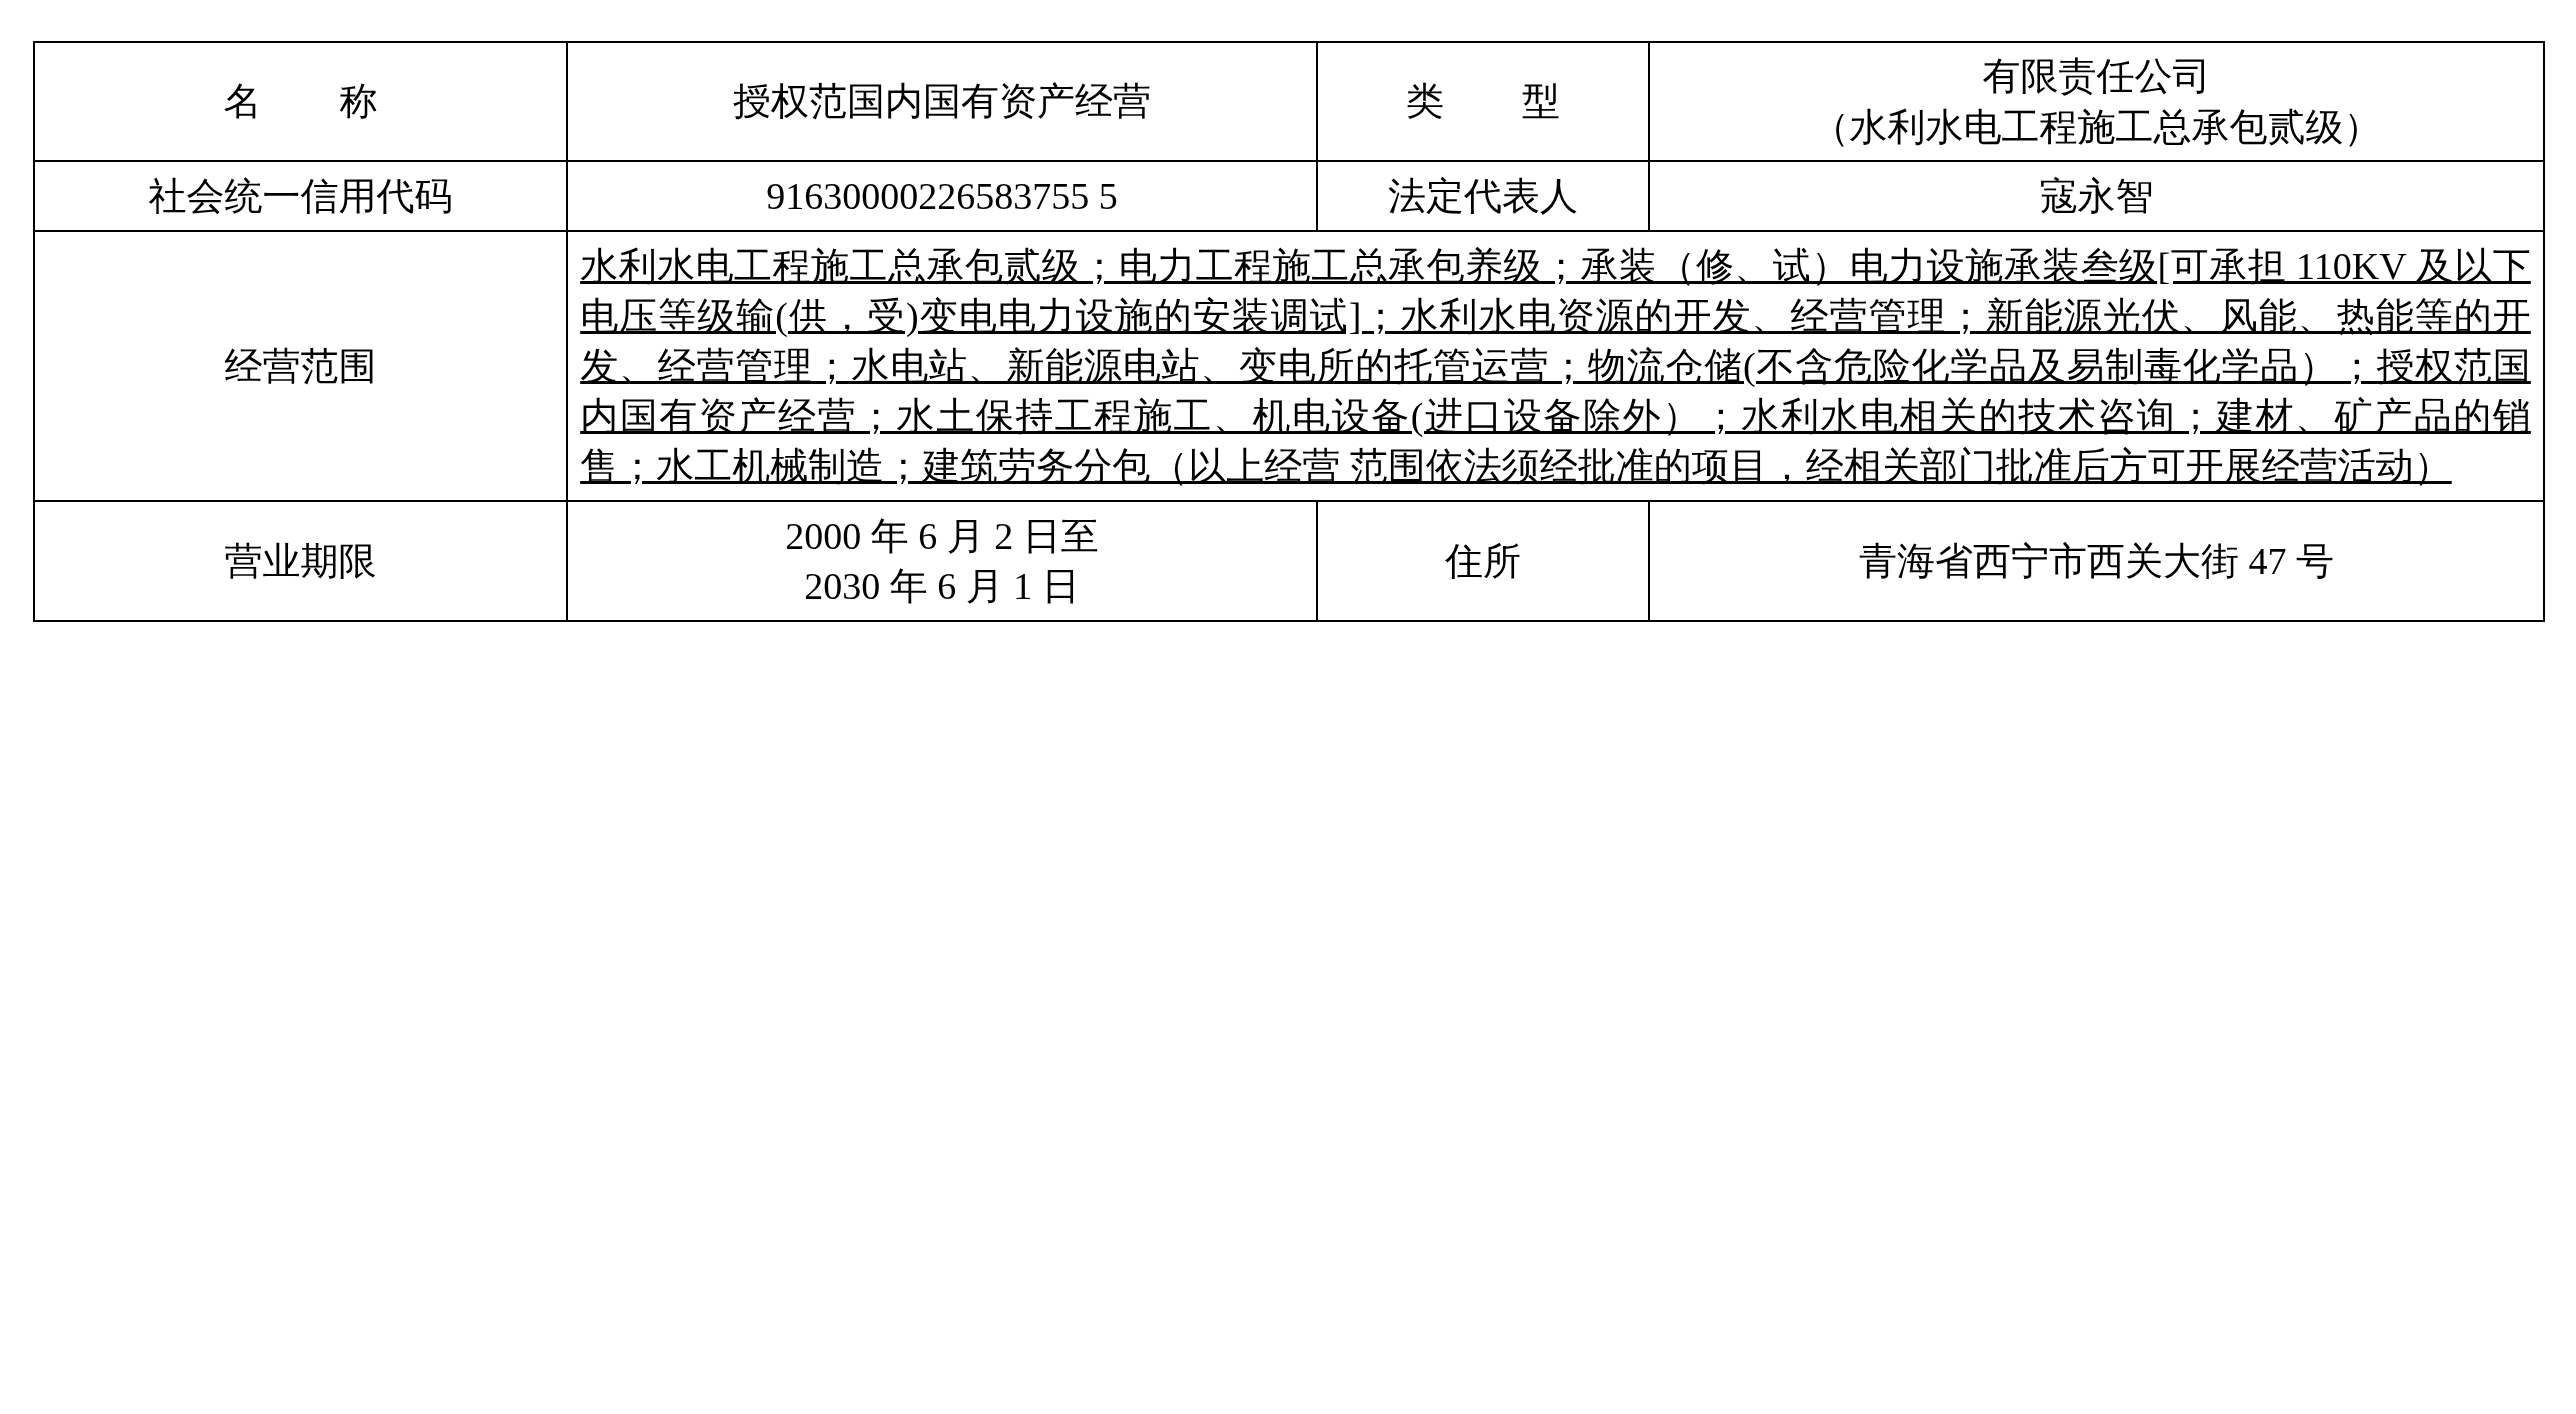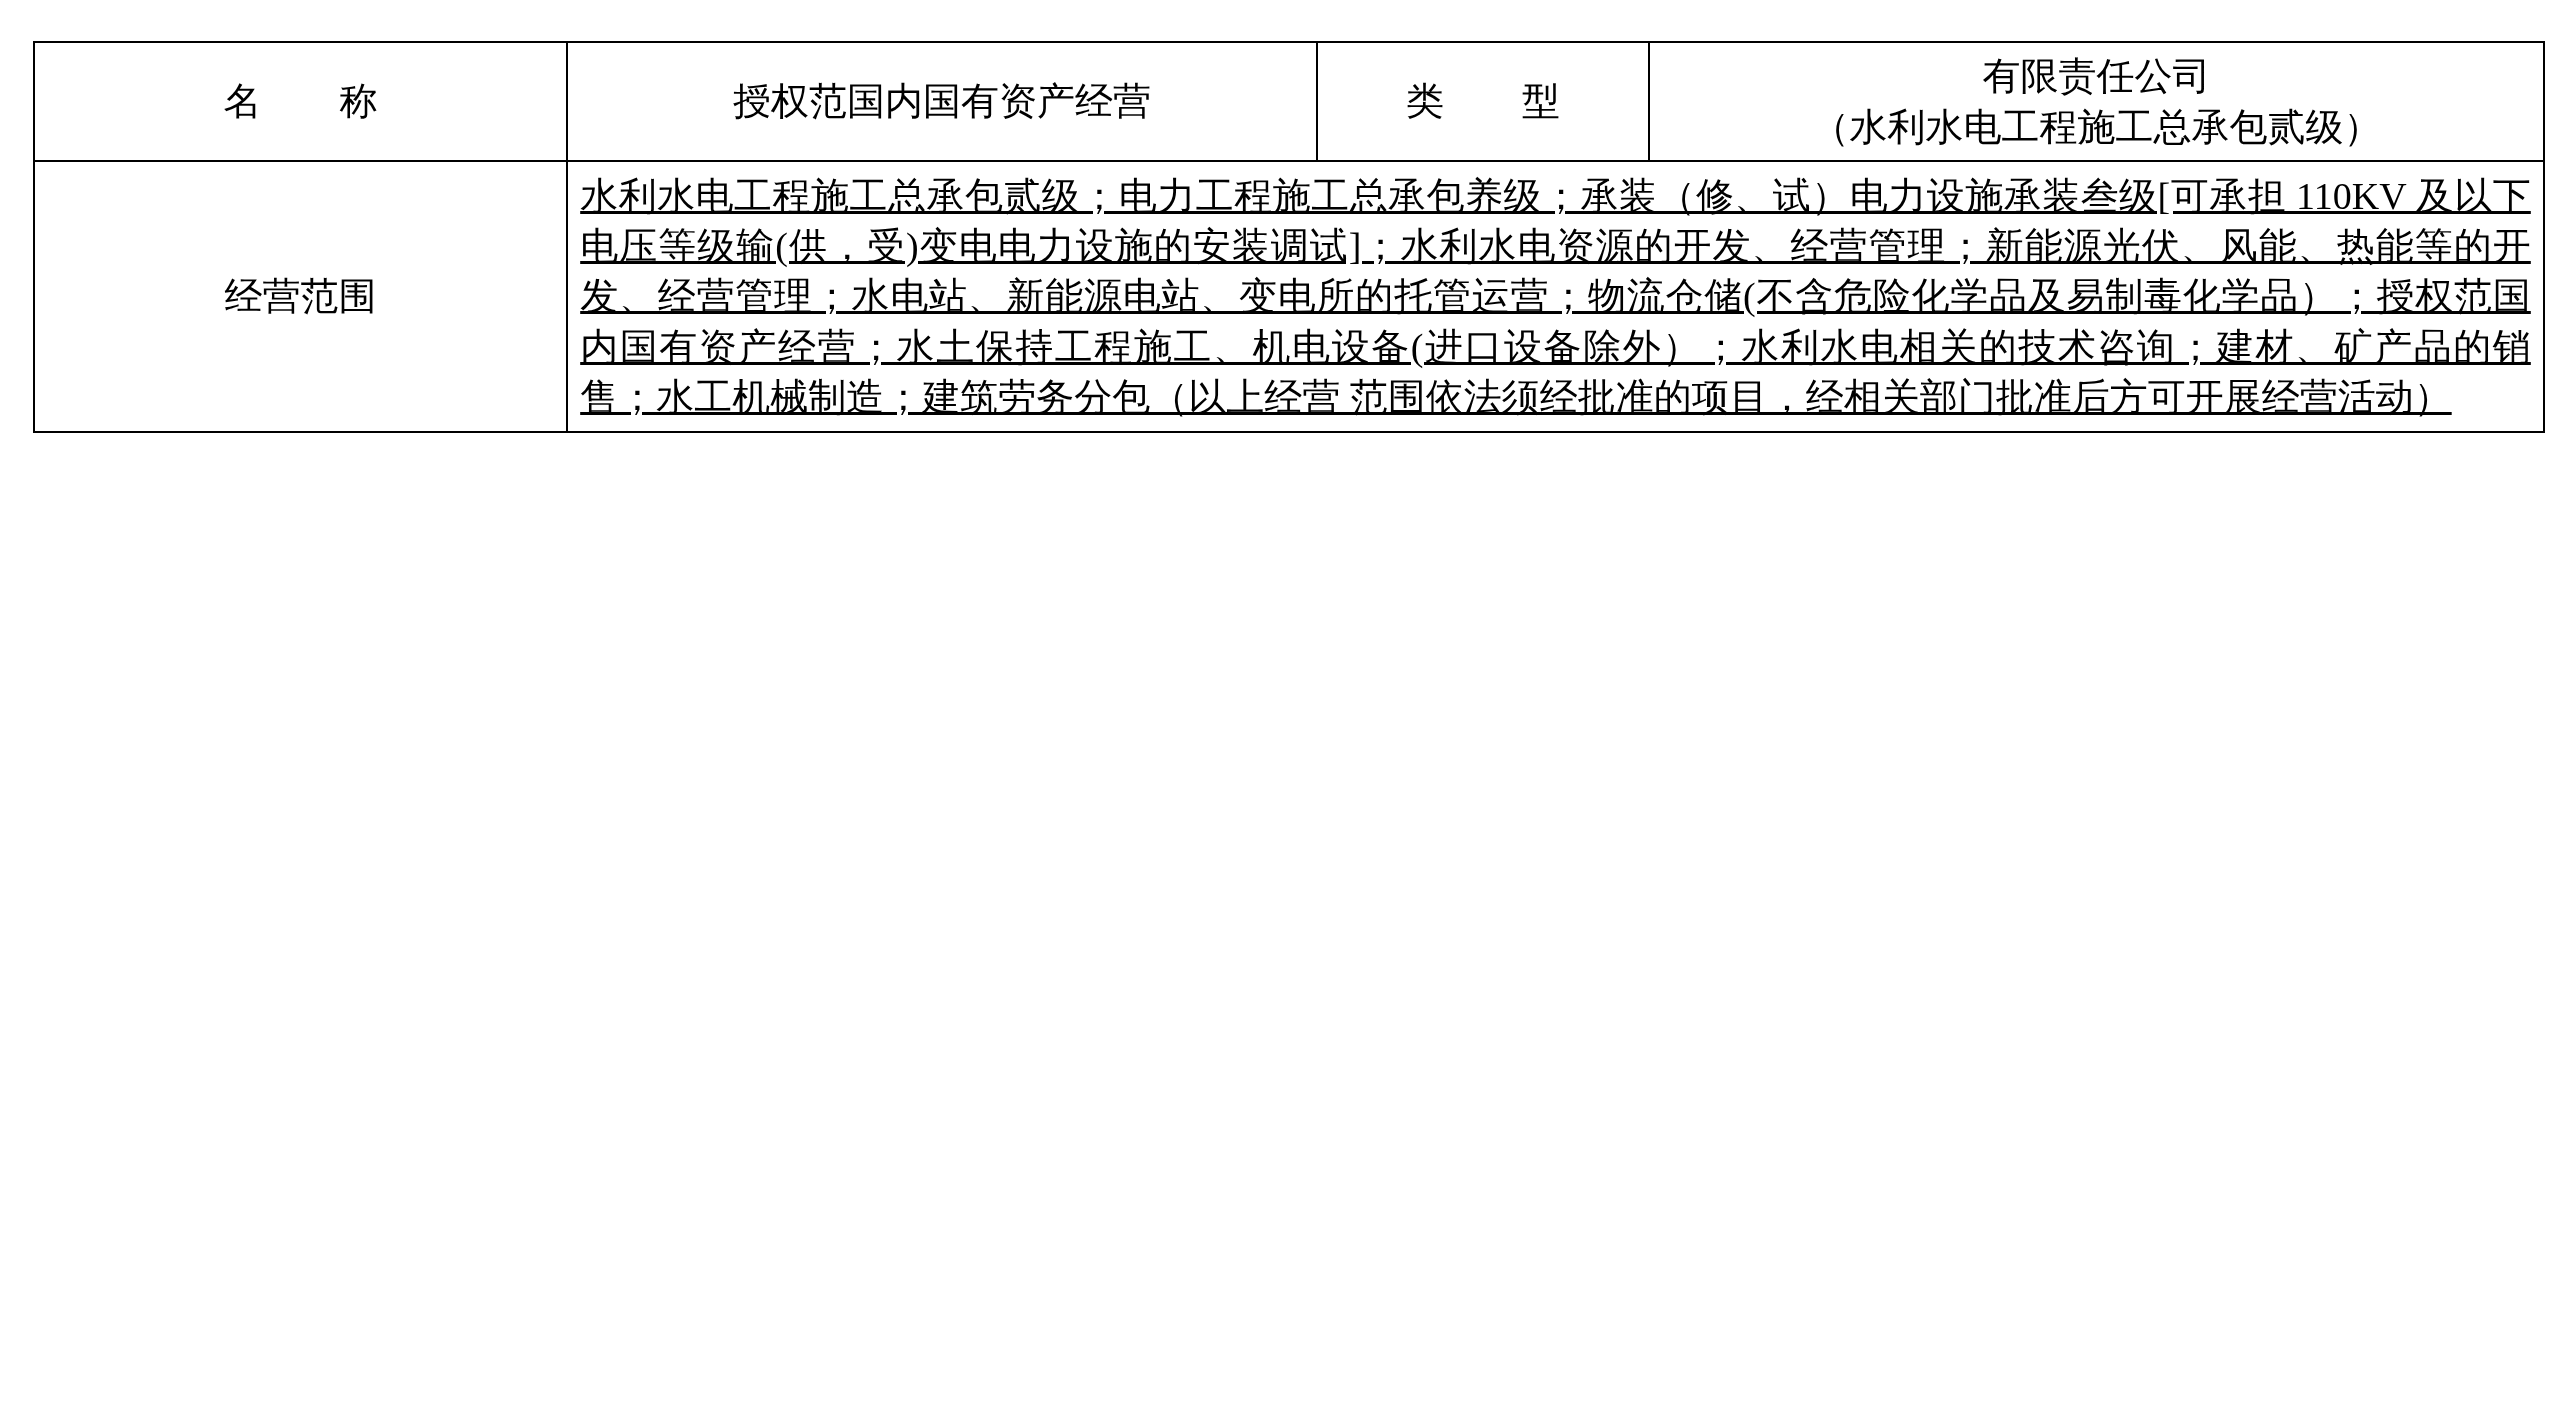--- a/index.html
+++ b/index.html
@@ -93,24 +93,39 @@
         <td class="c-value">授权范国内国有资产经营</td>
         <td class="c-label">
           <span class="spaced2">类 型</span>
         </td>
         <td class="type-cell">
           <span class="ln">有限责任公司</span>
           <span class="ln">（水利水电工程施工总承包贰级）</span>
         </td>
       </tr>
 
+      <tr>
+        <td class="c-label">社会统一信用代码</td>
+        <td class="c-value">91630000226583755 5</td>
+        <td class="c-label">法定代表人</td>
+        <td class="c-value">寇永智</td>
+      </tr>
 
       <tr>
         <td class="scope-label">经营范围</td>
         <td class="scope-text" colspan="3">水利水电工程施工总承包贰级；电力工程施工总承包养级；承装（修、试）电力设施承装叁级[可承担 110KV 及以下电压等级输(供，受)变电电力设施的安装调试]；水利水电资源的开发、经营管理；新能源光伏、风能、热能等的开发、经营管理；水电站、新能源电站、变电所的托管运营；物流仓储(不含危险化学品及易制毒化学品）；授权范国内国有资产经营；水土保持工程施工、机电设备(进口设备除外）；水利水电相关的技术咨询；建材、矿产品的销售；水工机械制造；建筑劳务分包（以上经营 范围依法须经批准的项目，经相关部门批准后方可开展经营活动）</td>
       </tr>
 
 
+      <tr>
+        <td class="c-label">营业期限</td>
+        <td class="two-line">
+          <span class="ln">2000 年 6 月 2 日至</span>
+          <span class="ln">2030 年 6 月 1 日</span>
+        </td>
+        <td class="c-label">住所</td>
+        <td class="c-value nowrap">青海省西宁市西关大街 47 号</td>
+      </tr>
 
     </tbody>
   </table>
 </div>
 
 
 </body></html>

